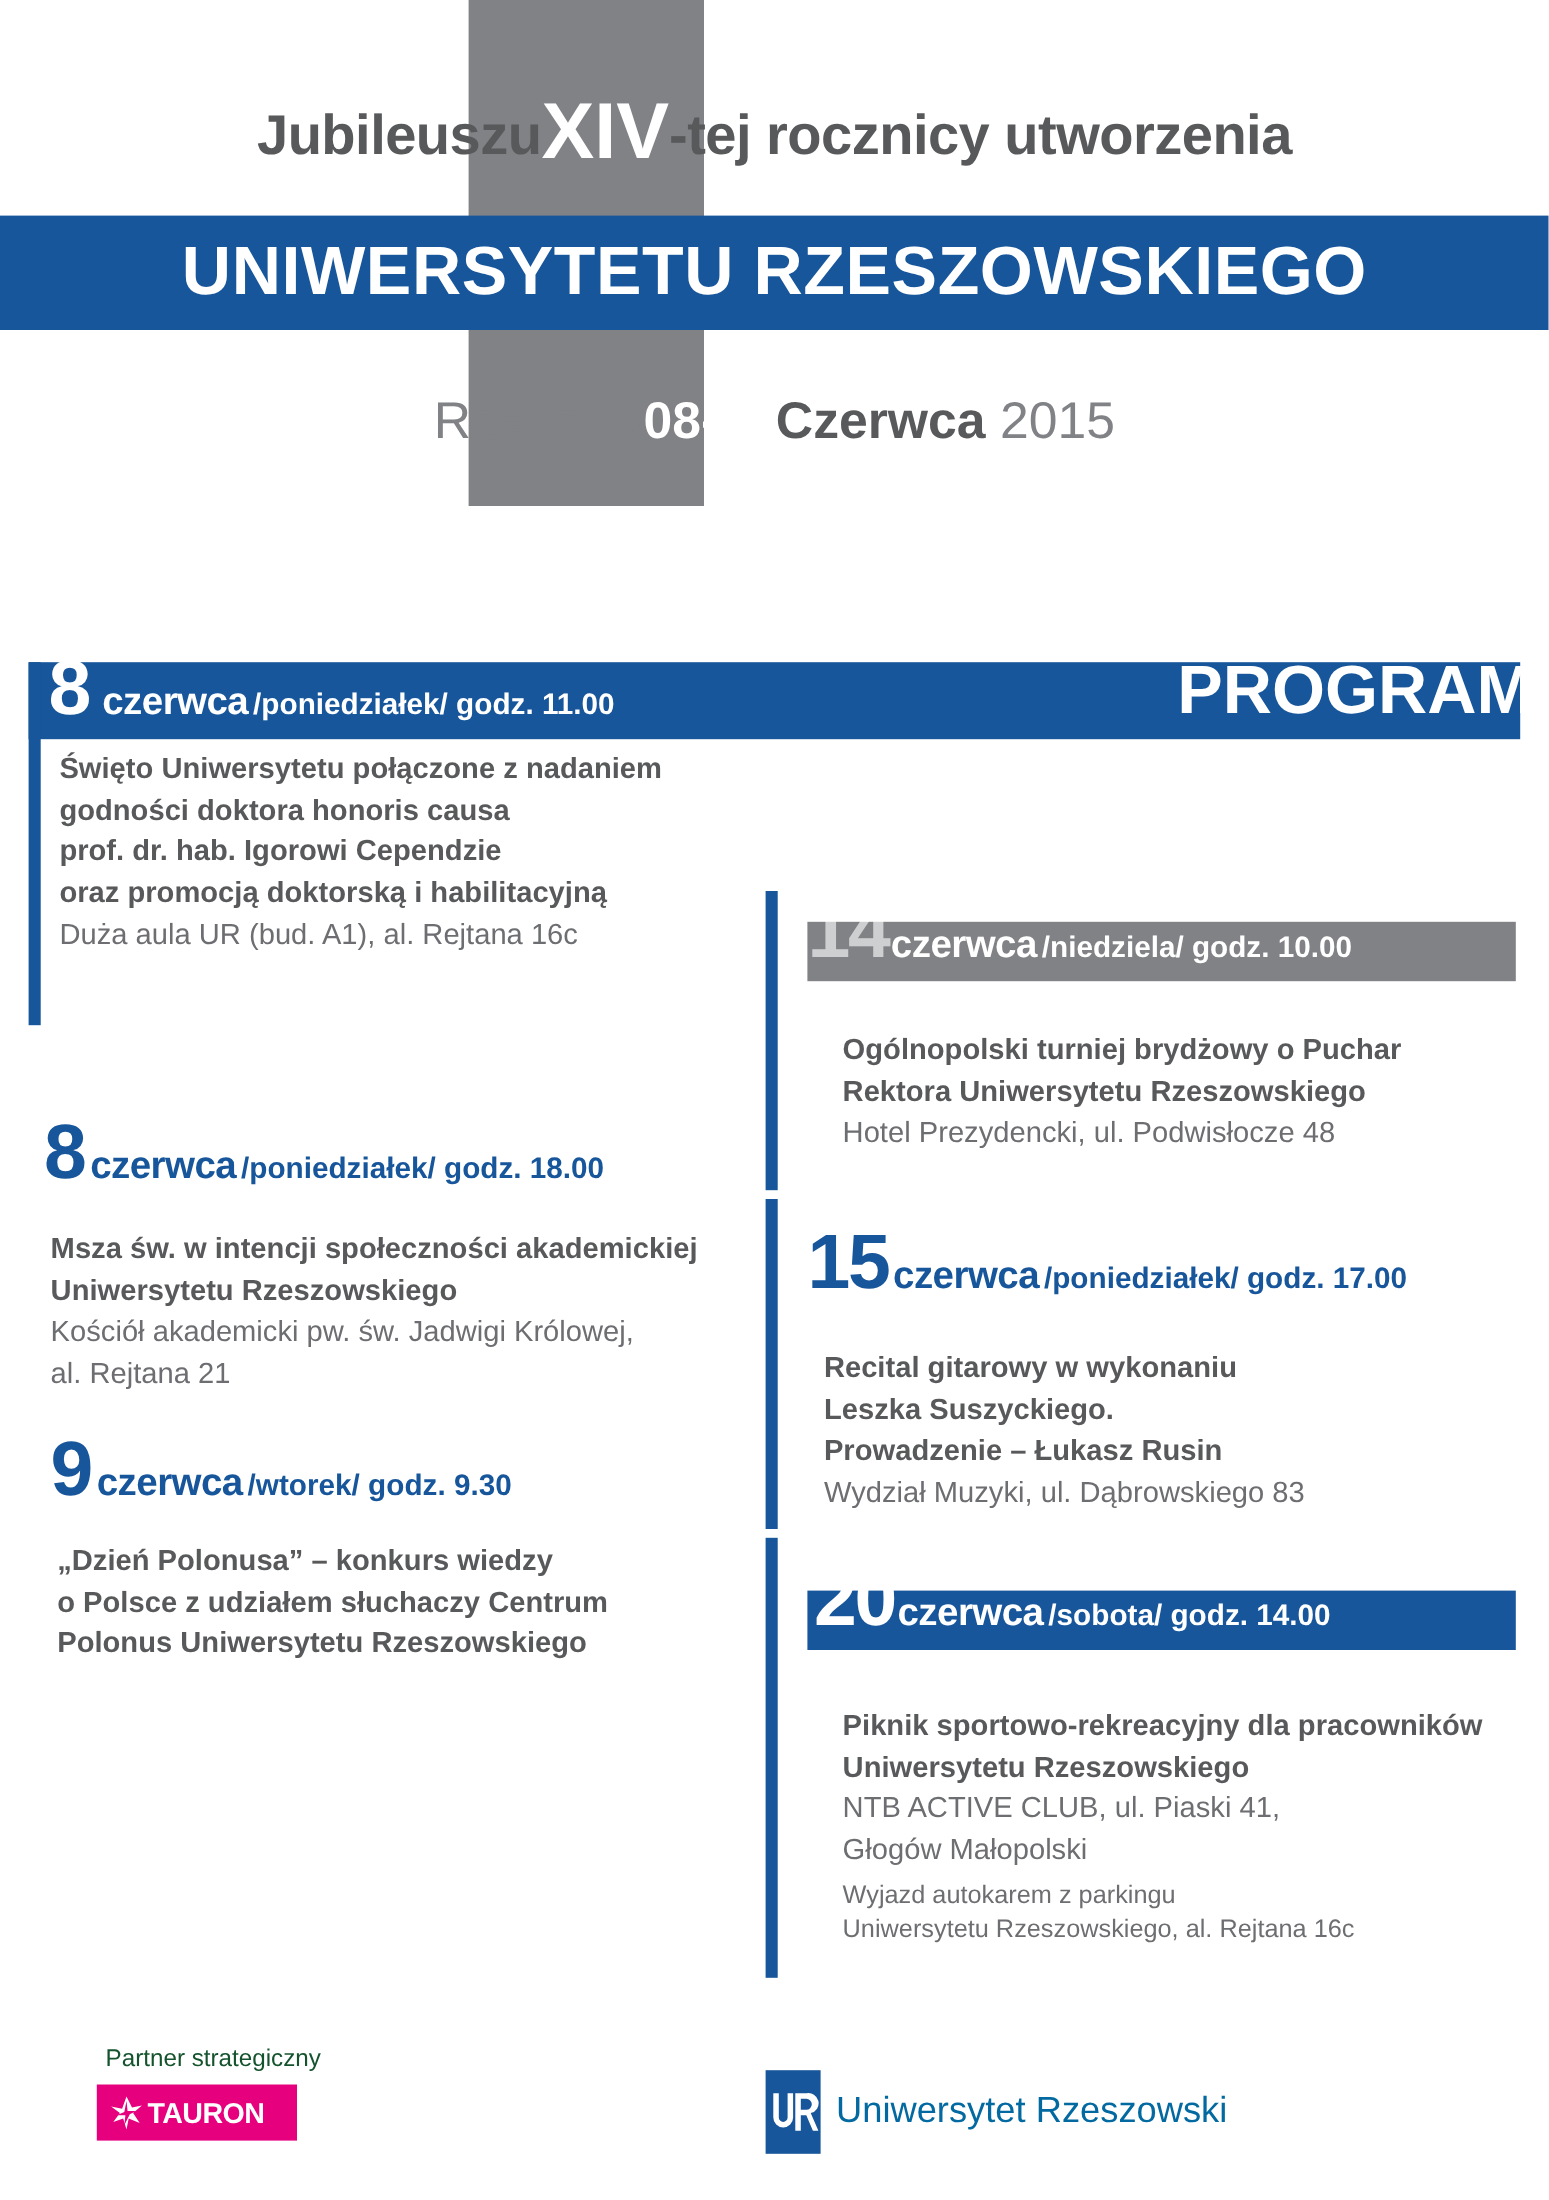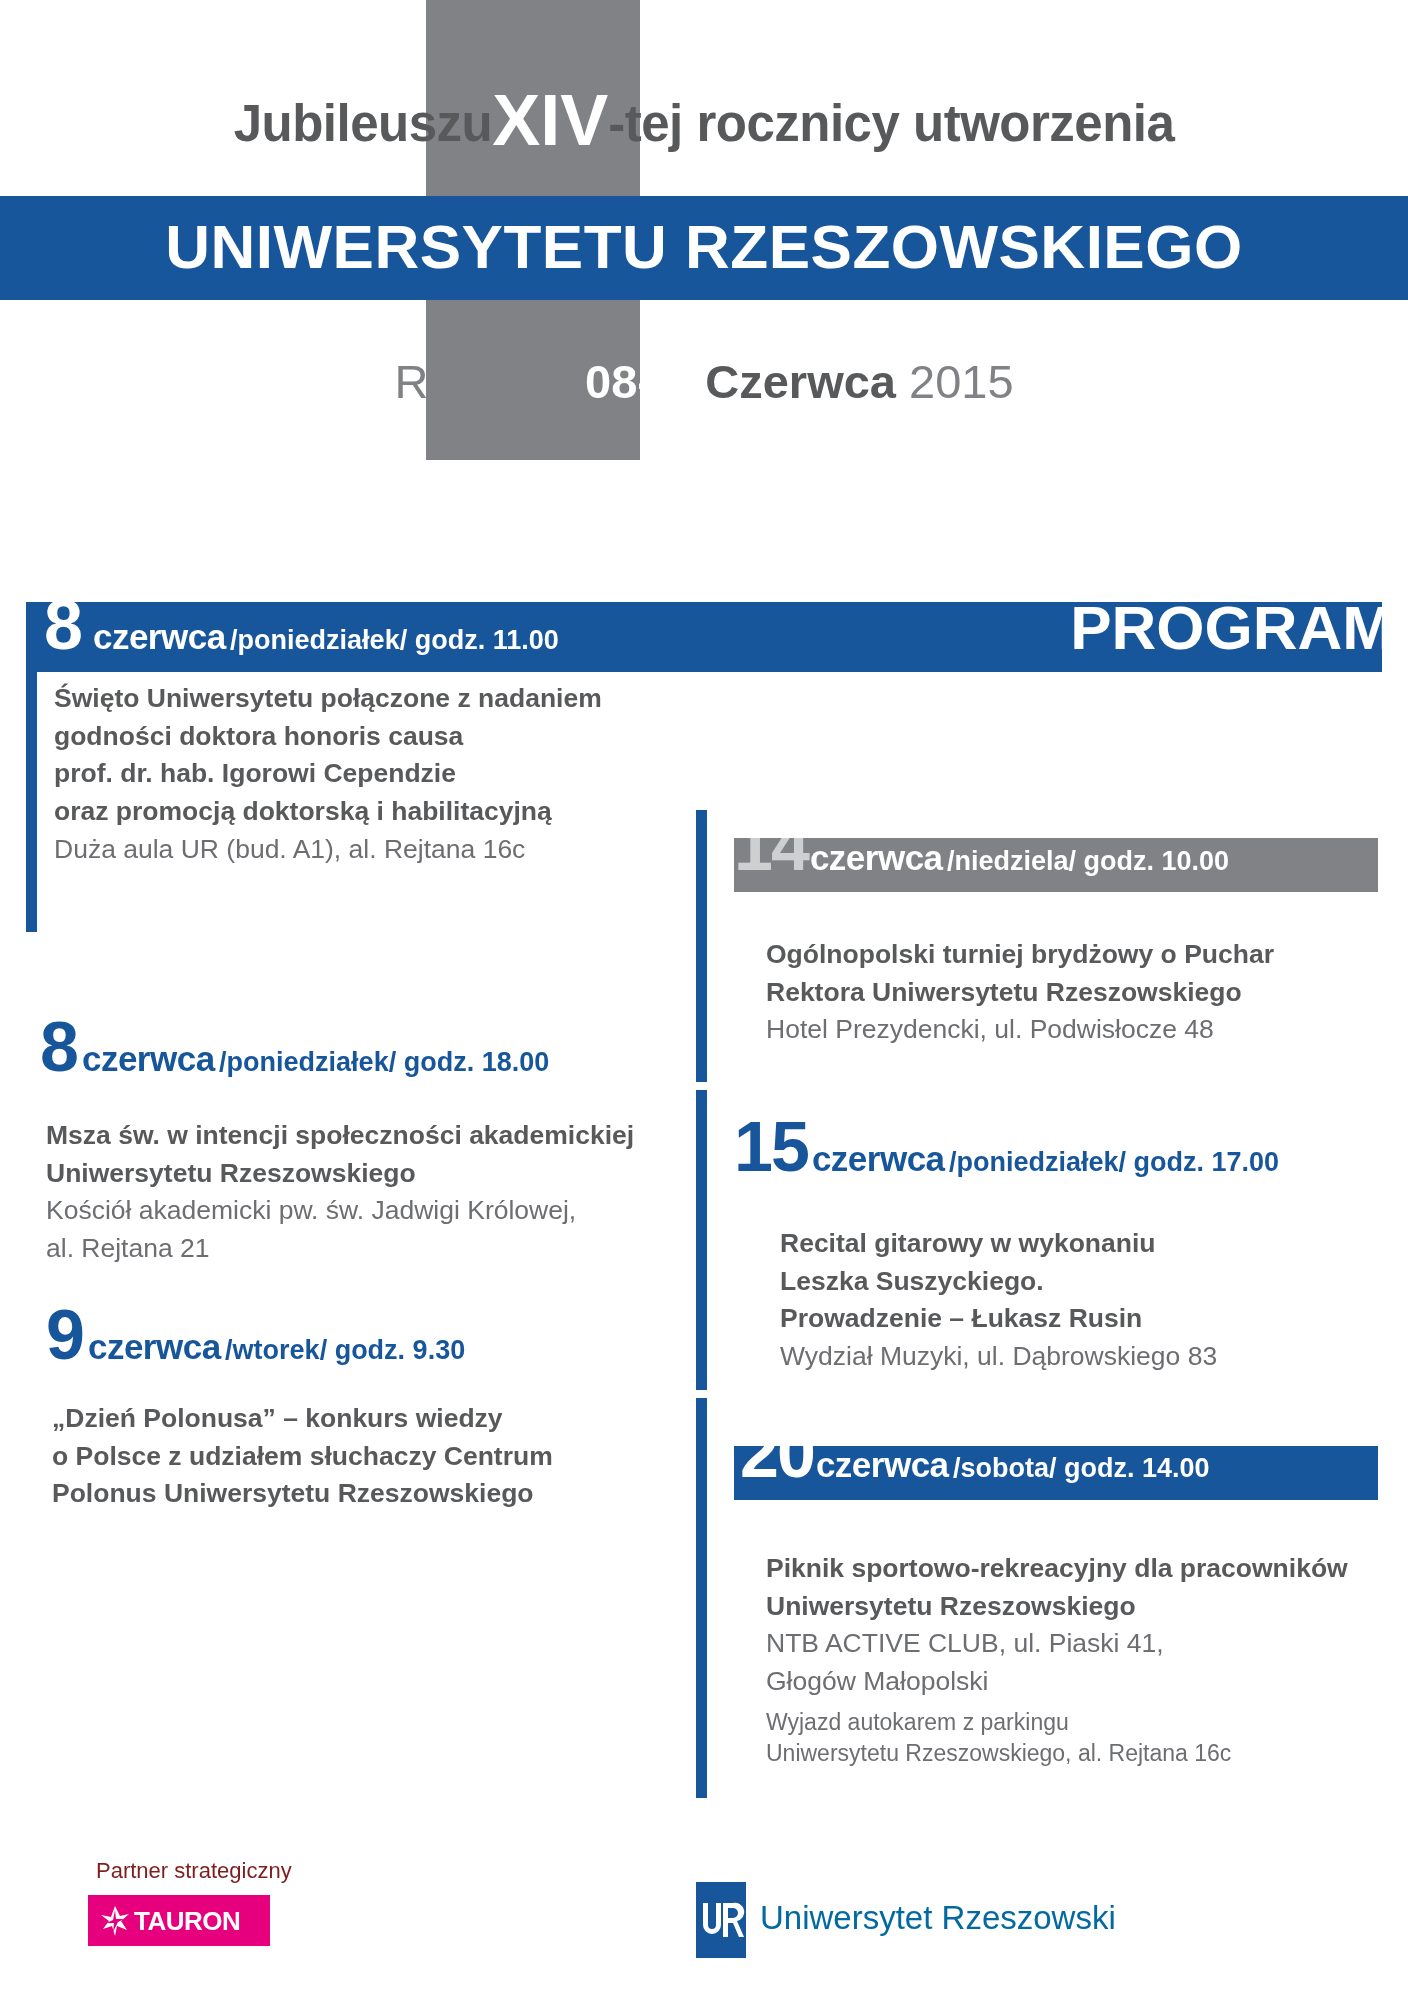--- a/index.html
+++ b/index.html
@@ -173,21 +173,21 @@
     height: 54px;
   }
   .hl-blue { background: #17569b; }
   .hl-gray { background: #808285; }
 
   
   .footer-partner-label {
     position: absolute;
     left: 96px; top: 1858px;
     font-size: 22px;
-    color: #7f1d1d;
+    color: #14532d;
     white-space: nowrap;
   }
   .tauron-box {
     position: absolute;
     left: 88px; top: 1895px;
     width: 182px;
     height: 51px;
     background: #e6007e;
   }
   .tauron-word {
@@ -306,21 +306,21 @@
     </div>
   </div>
 
   <div class="event" style="left:696px; top:1090px; width:690px; height:300px;">
     <div class="rail" style="top:0px; height:300px;"></div>
 
     <div class="hdr-row" style="left:38px; top:22px;">
       <span class="daynum blue-txt">15</span><span class="month-word blue-txt" style="margin-left:4px;">czerwca</span> <span class="dow-time blue-txt">/poniedziałek/ godz. 17.00</span>
     </div>
 
-    <div class="body-txt" style="left:84px; top:135px;">
+    <div class="body-txt" style="left:53px; top:135px;">
       <span class="b">Recital gitarowy w wykonaniu</span>
       <span class="b">Leszka Suszyckiego.</span>
       <span class="b">Prowadzenie – Łukasz Rusin</span>
       <span class="n">Wydział Muzyki, ul. Dąbrowskiego 83</span>
     </div>
   </div>
 
   <div class="event" style="left:696px; top:1398px; width:690px; height:400px;">
     <div class="rail" style="top:0px; height:400px;"></div>
 

